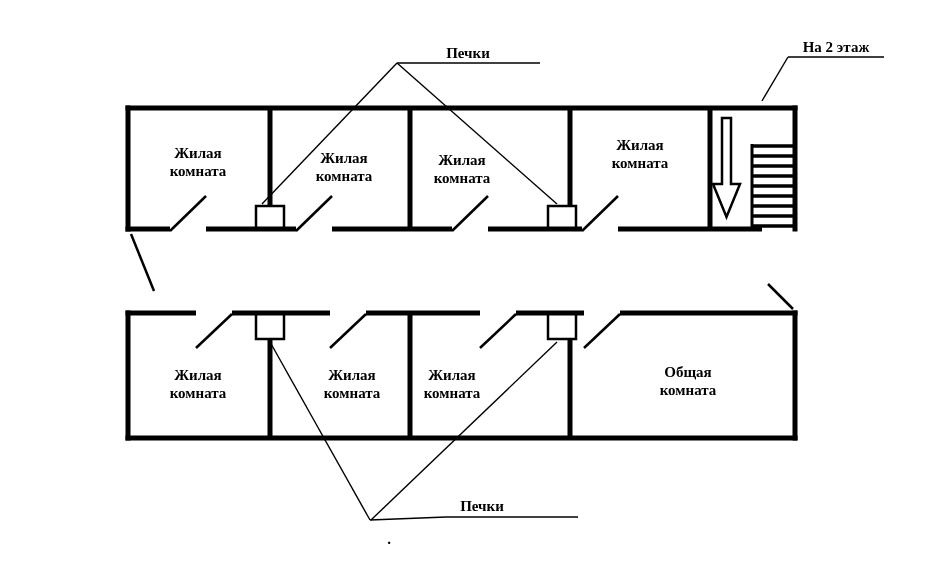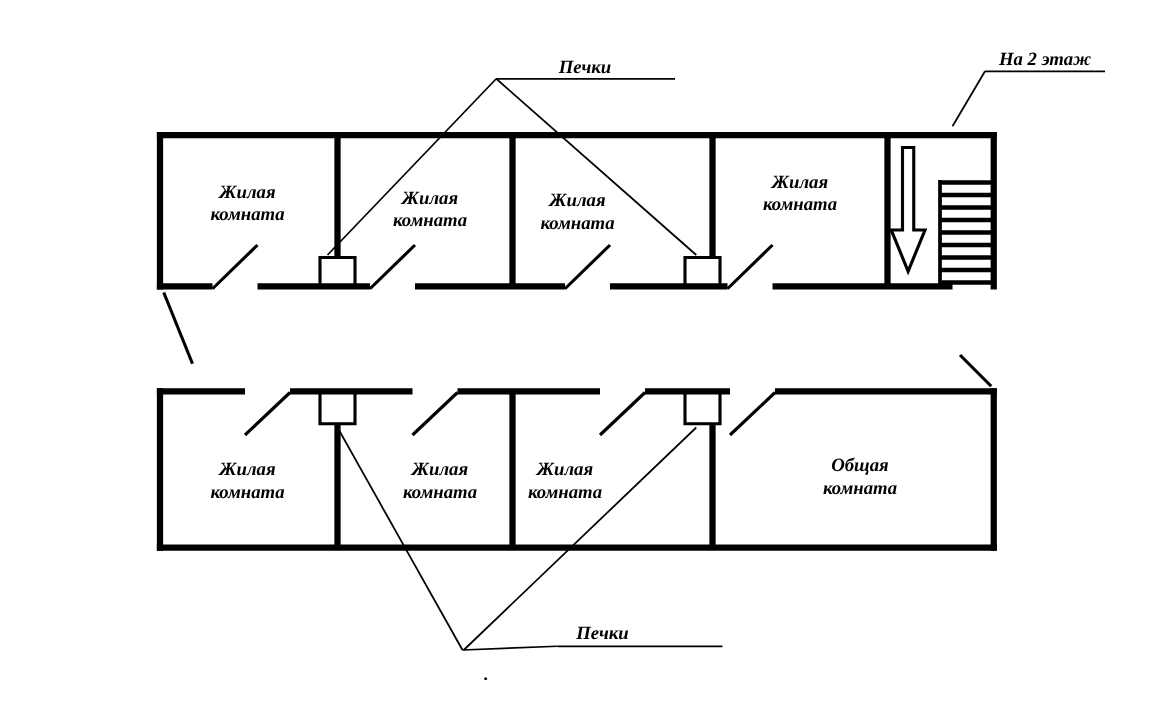--- a/index.html
+++ b/index.html
@@ -6,21 +6,20 @@
     margin: 0;
     padding: 0;
     background: #ffffff;
   }
   .canvas {
     position: relative;
     width: 929px;
     height: 576px;
     background: #ffffff;
     font-family: "Liberation Serif", serif;
-    font-style: italic;
   }
   svg { display: block; }
   .wall      { stroke: #000; stroke-width: 5;   fill: none; }
   .partition { stroke: #000; stroke-width: 5;   fill: none; }
   .thin      { stroke: #000; stroke-width: 2.5; fill: none; }
   .tread     { stroke: #000; stroke-width: 3.5; fill: none; }
   .rail      { stroke: #000; stroke-width: 3;   fill: none; }
   .leader    { stroke: #000; stroke-width: 1.4; fill: none; }
   .arrow     { stroke: #000; stroke-width: 2.5; fill: #ffffff; }
   .lbl {

